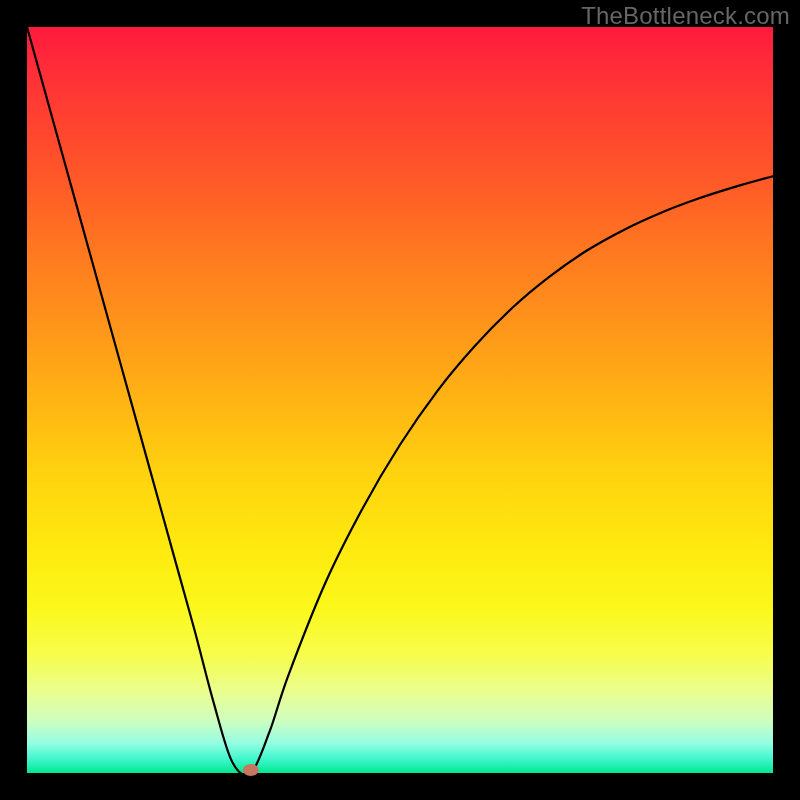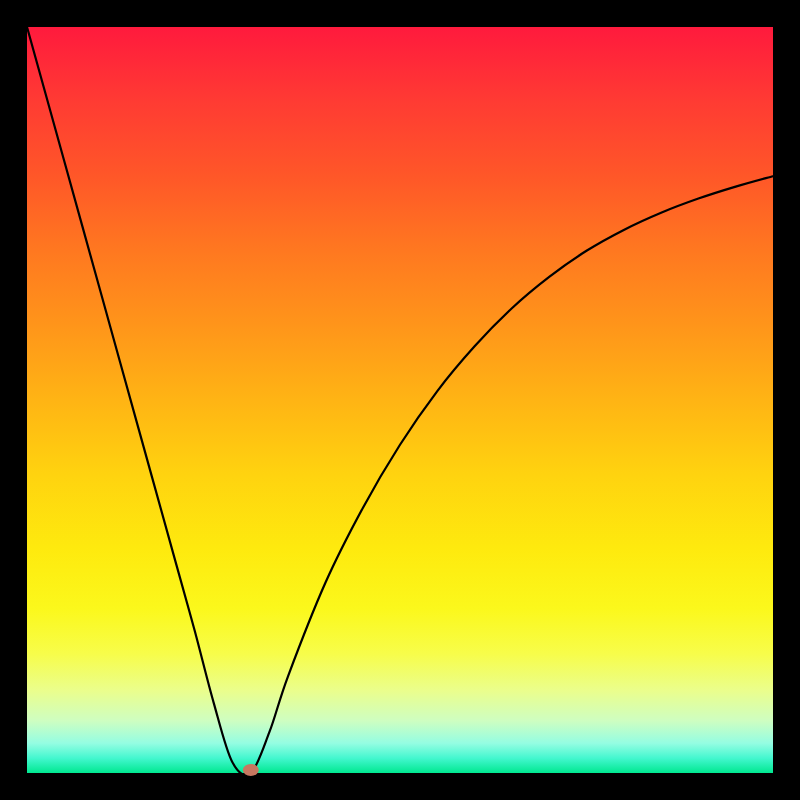--- a/index.html
+++ b/index.html
@@ -61,20 +61,21 @@
     width: 746px;
     height: 746px;
     overflow: visible;
   }
 </style>
 </head>
 <body>
 
 <div class="frame">
 
+  <div class="watermark">TheBottleneck.com</div>
 
   <div class="plot-area">
     <svg class="curve-layer" viewBox="0 0 746 746" preserveAspectRatio="none">
       <path id="curve-path" fill="none" stroke="#000" stroke-width="2.2" stroke-linejoin="round" stroke-linecap="round" d="M 0 0 C 6.216666666666668 22.380000000000013 24.866666666666667 89.5200000000001 37.300000000000004 134.2800000000001 C 49.73333333333334 179.04000000000008 62.16666666666668 223.8 74.60000000000001 268.56 C 87.03333333333335 313.32 99.46666666666665 358.08 111.89999999999999 402.84 C 124.33333333333333 447.59999999999997 139.87500000000003 503.55 149.20000000000002 537.12 C 158.525 570.69 161.63333333333333 581.2583333333333 167.85 604.26 C 174.06666666666666 627.2616666666667 180.28333333333333 653.3716666666667 186.5 675.13 C 192.71666666666667 696.8883333333333 198.93333333333334 722.9983333333332 205.15 734.81 C 211.36666666666667 746.6216666666667 217.58333333333331 750.9733333333334 223.79999999999998 746 C 230.01666666666665 741.0266666666666 236.23333333333335 721.1333333333333 242.45000000000002 704.97 C 248.66666666666669 688.8066666666667 251.77499999999998 673.8866666666667 261.09999999999997 649.02 C 270.42499999999995 624.1533333333333 285.9666666666667 583.745 298.40000000000003 555.77 C 310.83333333333337 527.795 323.26666666666665 504.1716666666667 335.7 481.17 C 348.1333333333333 458.16833333333335 360.56666666666666 437.2803333333333 373 417.76 C 385.43333333333334 398.23966666666666 397.8666666666667 380.46 410.3 364.048 C 422.73333333333335 347.636 435.16666666666663 333.089 447.59999999999997 319.288 C 460.0333333333333 305.487 472.4666666666667 292.805 484.90000000000003 281.242 C 497.33333333333337 269.67900000000003 509.7666666666666 259.48366666666664 522.1999999999999 249.90999999999997 C 534.6333333333332 240.3363333333333 547.0666666666666 231.63300000000007 559.5 223.80000000000007 C 571.9333333333334 215.96700000000007 584.3666666666668 209.25300000000004 596.8000000000001 202.91200000000003 C 609.2333333333333 196.57100000000003 621.6666666666667 190.97600000000003 634.1 185.75400000000002 C 646.5333333333333 180.532 658.9666666666667 175.9316666666667 671.4 171.58000000000004 C 683.8333333333333 167.22833333333338 696.2666666666667 163.37400000000002 708.6999999999999 159.644 C 721.1333333333332 155.914 739.7833333333333 150.9406666666666 746 149.19999999999993"></path>
       <ellipse id="marker-dot" rx="8" ry="6" cx="223.79999999999998" cy="743" fill="#c77760"></ellipse>
     </svg>
   </div>
 
 </div>
 

